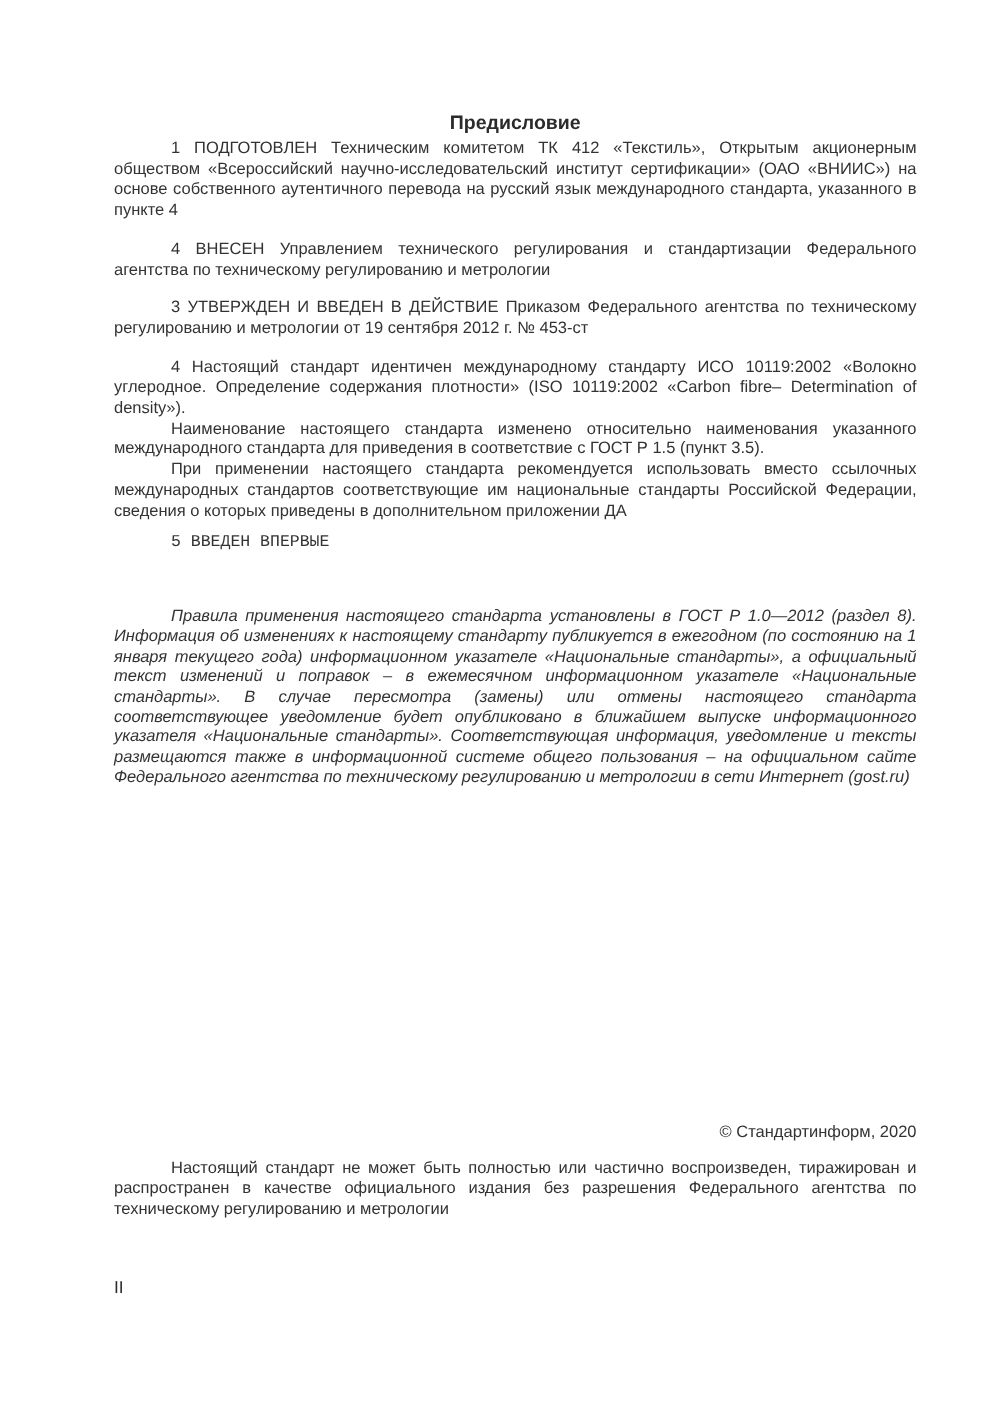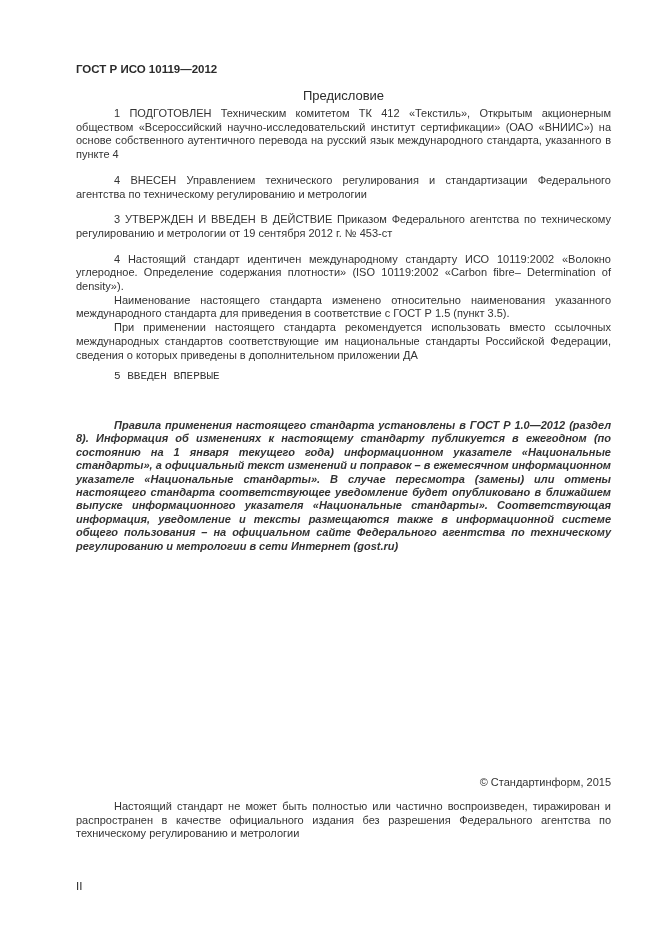--- a/index.html
+++ b/index.html
@@ -19,41 +19,40 @@
     overflow: hidden;
   }
   .doc-header {
     font-size: 11.5px;
     font-weight: bold;
     color: #2b2b2b;
     line-height: 14px;
   }
   .doc-title {
     font-size: 13px;
-    font-weight: normal;
+    font-weight: bold;
     color: #2b2b2b;
     text-align: center;
     margin: 12px 0 0 0;
     line-height: 15px;
   }
   .para {
     font-size: 11px;
     line-height: 13.7px;
     text-align: justify;
     text-indent: 38px;
     margin: 0;
   }
   .mt-title   { margin-top: 4px; }
   .mt-item    { margin-top: 12px; }
   .mt-small   { margin-top: 8px; font-family: Liberation Mono, monospace; }
   .rules-note {
     font-style: italic;
     margin-top: 35px;
     line-height: 13.4px;
-    font-weight: bold;
   }
   .copyright {
     font-size: 11px;
     text-align: right;
     text-indent: 0;
     margin-top: 222px;
     line-height: 14px;
   }
   .footer-note { margin-top: 11px; }
   .page-number {
@@ -63,21 +62,20 @@
     margin-top: 38px;
     line-height: 14px;
     color: #2b2b2b;
   }
 </style>
 </head>
 <body>
 
 <div class="page">
 
-  <div class="doc-header">ГОСТ Р ИСО 10119—2012</div>
 
   <div class="doc-title">Предисловие</div>
 
   <div>
     <p class="para mt-title">1 ПОДГОТОВЛЕН Техническим комитетом ТК 412 «Текстиль», Открытым акционерным обществом «Всероссийский научно-исследовательский институт сертификации» (ОАО «ВНИИС») на основе собственного аутентичного перевода на русский язык международного стандарта, указанного в пункте 4</p>
 
     <p class="para mt-item">4 ВНЕСЕН Управлением технического регулирования и стандартизации Федерального агентства по техническому регулированию и метрологии</p>
 
     <p class="para mt-item">3 УТВЕРЖДЕН И ВВЕДЕН В ДЕЙСТВИЕ Приказом Федерального агентства по техническому регулированию и метрологии от 19 сентября 2012 г. № 453-ст</p>
 
@@ -85,19 +83,19 @@
 
     <p class="para">Наименование настоящего стандарта изменено относительно наименования указанного международного стандарта для приведения в соответствие с ГОСТ Р 1.5 (пункт 3.5).</p>
 
     <p class="para">При применении настоящего стандарта рекомендуется использовать вместо ссылочных международных стандартов соответствующие им национальные стандарты Российской Федерации, сведения о которых приведены в дополнительном приложении ДА</p>
 
     <p class="para mt-small">5 ВВЕДЕН ВПЕРВЫЕ</p>
   </div>
 
   <p class="para rules-note">Правила применения настоящего стандарта установлены в ГОСТ Р 1.0—2012 (раздел 8). Информация об изменениях к настоящему стандарту публикуется в ежегодном (по состоянию на 1 января текущего года) информационном указателе «Национальные стандарты», а официальный текст изменений и поправок – в ежемесячном информационном указателе «Национальные стандарты». В случае пересмотра (замены) или отмены настоящего стандарта соответствующее уведомление будет опубликовано в ближайшем выпуске информационного указателя «Национальные стандарты». Соответствующая информация, уведомление и тексты размещаются также в информационной системе общего пользования – на официальном сайте Федерального агентства по техническому регулированию и метрологии в сети Интернет (gost.ru)</p>
 
-  <div class="copyright">© Стандартинформ, 2015</div>
+  <div class="copyright">© Стандартинформ, 2020</div>
 
   <p class="para footer-note">Настоящий стандарт не может быть полностью или частично воспроизведен, тиражирован и распространен в качестве официального издания без разрешения Федерального агентства по техническому регулированию и метрологии</p>
 
   <div class="page-number">II</div>
 
 </div>
 
 </body></html>

